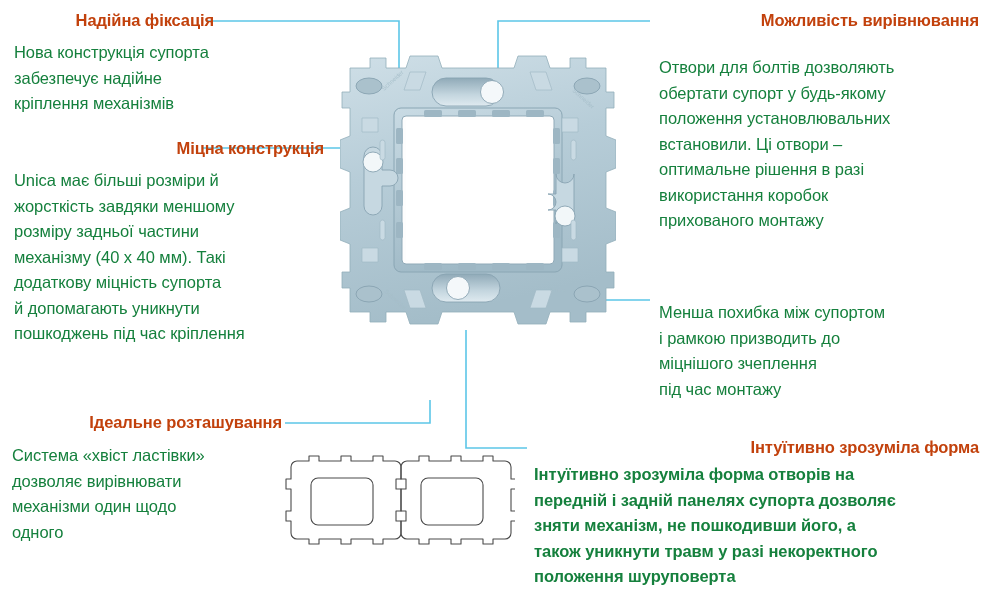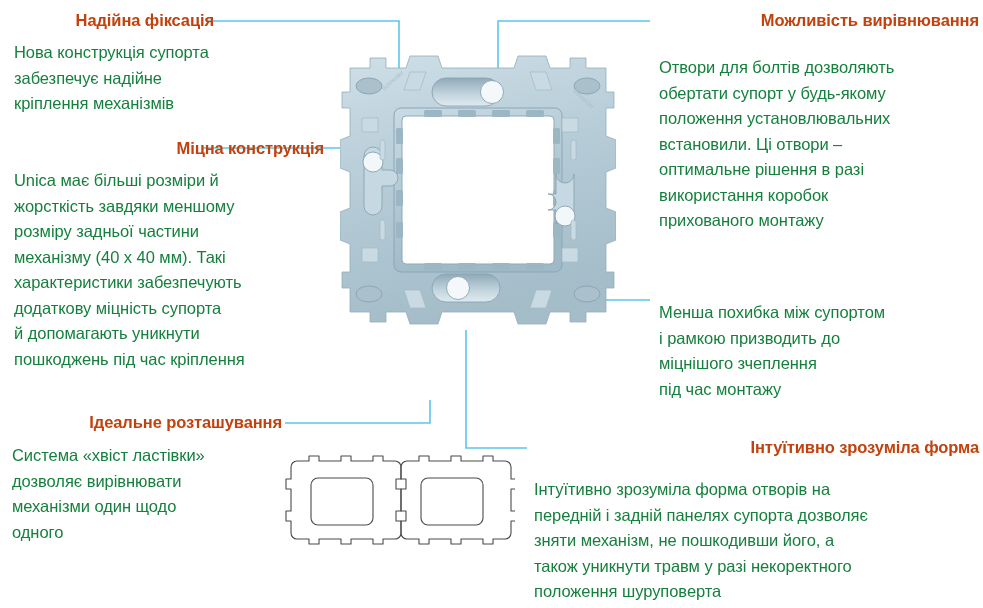--- a/index.html
+++ b/index.html
@@ -220,21 +220,20 @@
     </div>
   </div>
 
   <div class="block" style="left:14px; top:138px; width:310px;">
     <div class="heading">Міцна конструкція</div>
     <div class="body-text" style="margin-top:10px;">
       <p>Unica має більші розміри й</p>
       <p>жорсткість завдяки меншому</p>
       <p>розміру задньої частини</p>
       <p>механізму (40 х 40 мм). Такі</p>
-      <p>характеристики забезпечують</p>
       <p>додаткову міцність супорта</p>
       <p>й допомагають уникнути</p>
       <p>пошкоджень під час кріплення</p>
     </div>
   </div>
 
   <div class="block" style="left:12px; top:412px; width:270px;">
     <div class="heading">Ідеальне розташування</div>
     <div class="body-text" style="margin-top:11px;">
       <p>Система «хвіст ластівки»</p>
@@ -261,21 +260,21 @@
     <div class="body-text" style="margin-top:11px;">
       <p>Менша похибка між супортом</p>
       <p>і рамкою призводить до</p>
       <p>міцнішого зчеплення</p>
       <p>під час монтажу</p>
     </div>
   </div>
 
   <div class="block" style="left:534px; top:437px; width:445px;">
     <div class="heading">Інтуїтивно зрозуміла форма</div>
-    <div class="body-text" style="margin-top:20px;">
+    <div class="body-text" style="margin-top:5px;font-weight:bold;">
       <p>Інтуїтивно зрозуміла форма отворів на</p>
       <p>передній і задній панелях супорта дозволяє</p>
       <p>зняти механізм, не пошкодивши його, а</p>
       <p>також уникнути травм у разі некоректного</p>
       <p>положення шуруповерта</p>
     </div>
   </div>
 
 </div>
 

